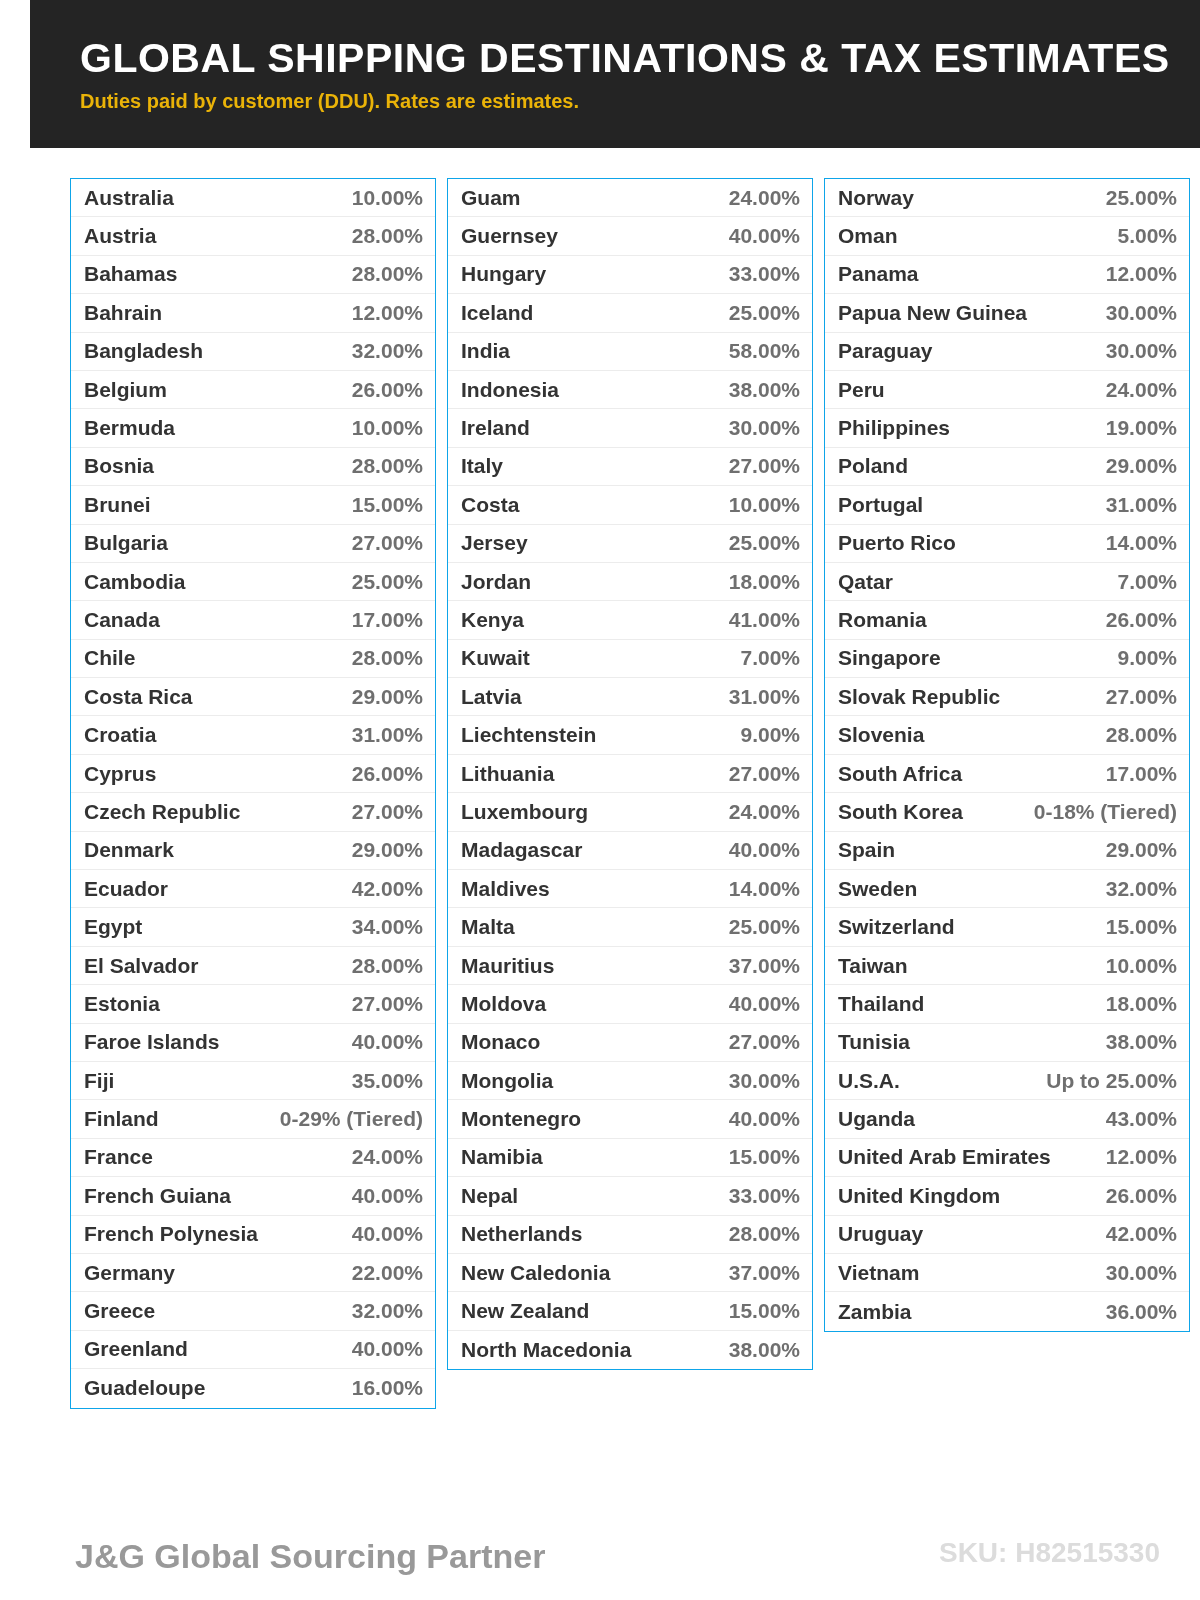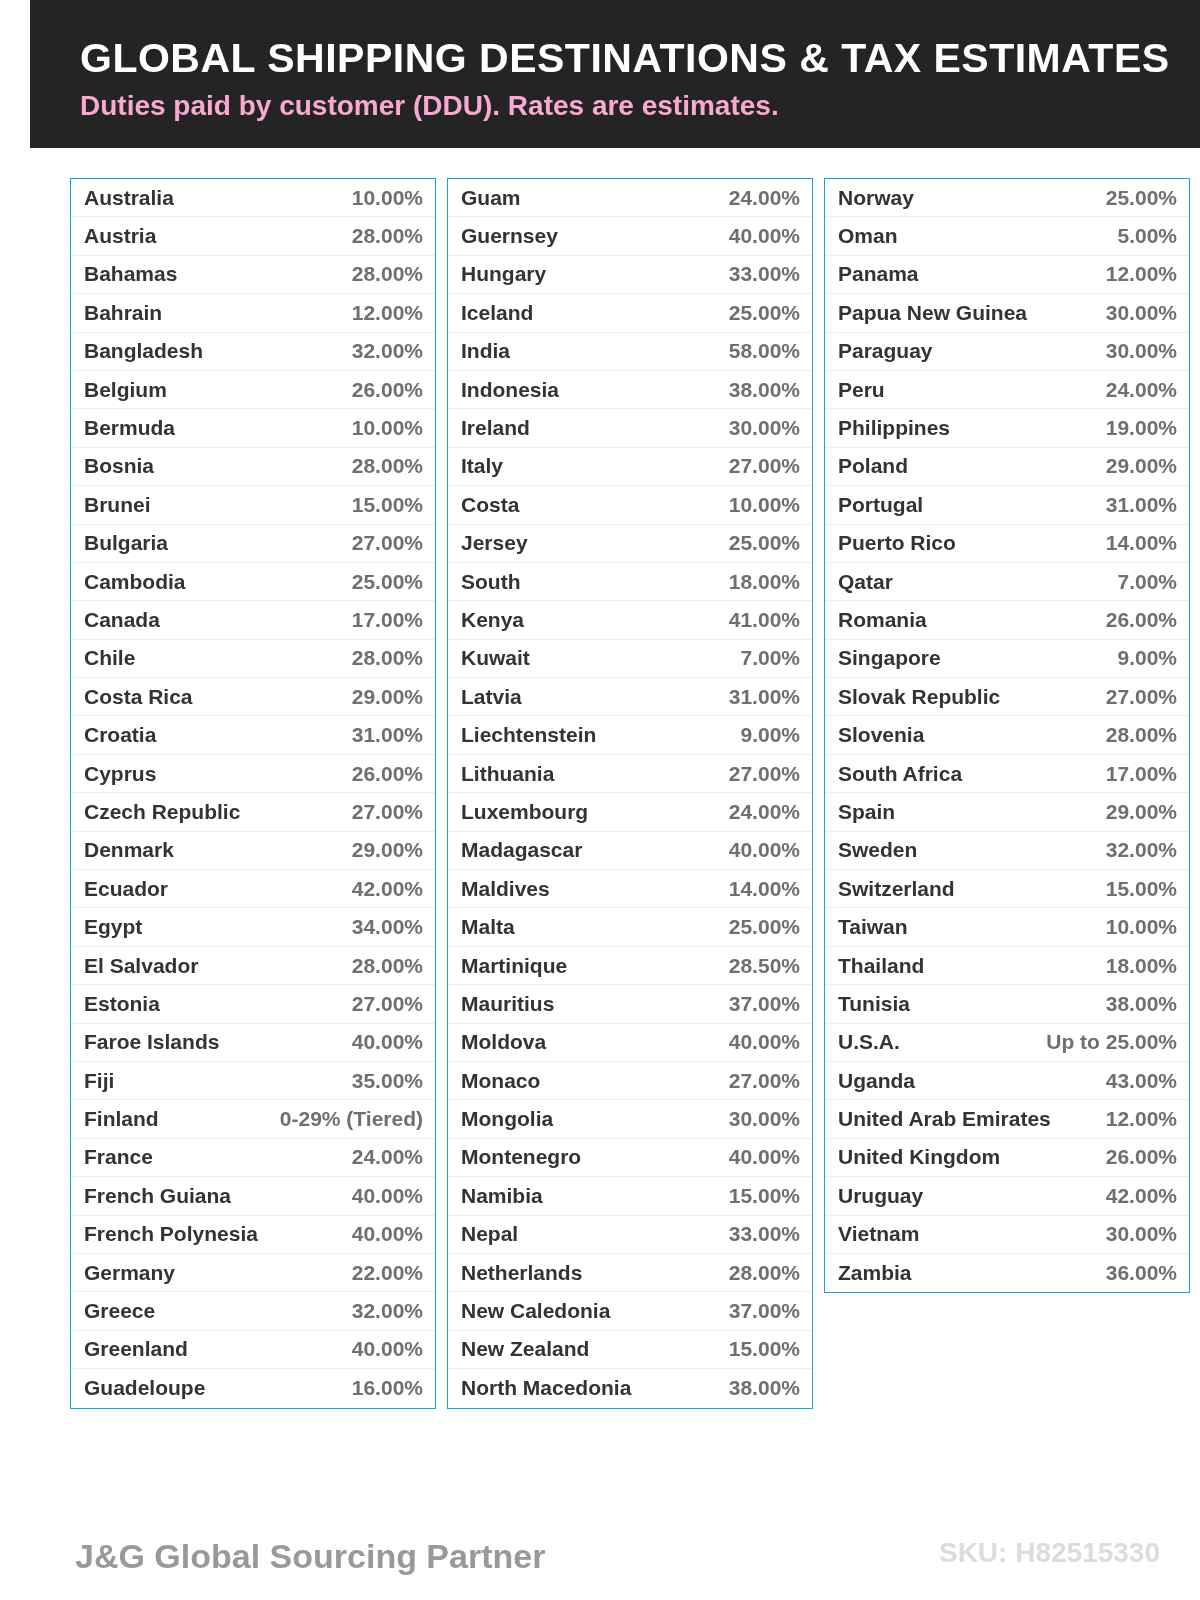--- a/index.html
+++ b/index.html
@@ -19,22 +19,22 @@
   }
   .title{
     color:#ffffff;
     font-size:41px;
     font-weight:bold;
     letter-spacing:0.5px;
     line-height:1.1;
     white-space:nowrap;
   }
   .subtitle{
-    color:#f9a8d4;
-    font-size:28px;
+    color:#eab308;
+    font-size:20px;
     font-weight:bold;
     margin-top:9px;
     white-space:nowrap;
   }
   .grid{
     display:flex;
     gap:11px;
     padding:30px 40px 0 40px;
     align-items:flex-start;
   }
@@ -262,21 +262,21 @@
         </div>
         <div class="row">
           <span class="country">Costa</span>
           <span class="rate">10.00%</span>
         </div>
         <div class="row">
           <span class="country">Jersey</span>
           <span class="rate">25.00%</span>
         </div>
         <div class="row">
-          <span class="country">South</span>
+          <span class="country">Jordan</span>
           <span class="rate">18.00%</span>
         </div>
         <div class="row">
           <span class="country">Kenya</span>
           <span class="rate">41.00%</span>
         </div>
         <div class="row">
           <span class="country">Kuwait</span>
           <span class="rate">7.00%</span>
         </div>
@@ -302,24 +302,20 @@
         </div>
         <div class="row">
           <span class="country">Maldives</span>
           <span class="rate">14.00%</span>
         </div>
         <div class="row">
           <span class="country">Malta</span>
           <span class="rate">25.00%</span>
         </div>
         <div class="row">
-          <span class="country">Martinique</span>
-          <span class="rate">28.50%</span>
-        </div>
-        <div class="row">
           <span class="country">Mauritius</span>
           <span class="rate">37.00%</span>
         </div>
         <div class="row">
           <span class="country">Moldova</span>
           <span class="rate">40.00%</span>
         </div>
         <div class="row">
           <span class="country">Monaco</span>
           <span class="rate">27.00%</span>
@@ -416,20 +412,24 @@
         </div>
         <div class="row">
           <span class="country">Slovenia</span>
           <span class="rate">28.00%</span>
         </div>
         <div class="row">
           <span class="country">South Africa</span>
           <span class="rate">17.00%</span>
         </div>
         <div class="row">
+          <span class="country">South Korea</span>
+          <span class="rate">0-18% (Tiered)</span>
+        </div>
+        <div class="row">
           <span class="country">Spain</span>
           <span class="rate">29.00%</span>
         </div>
         <div class="row">
           <span class="country">Sweden</span>
           <span class="rate">32.00%</span>
         </div>
         <div class="row">
           <span class="country">Switzerland</span>
           <span class="rate">15.00%</span>

